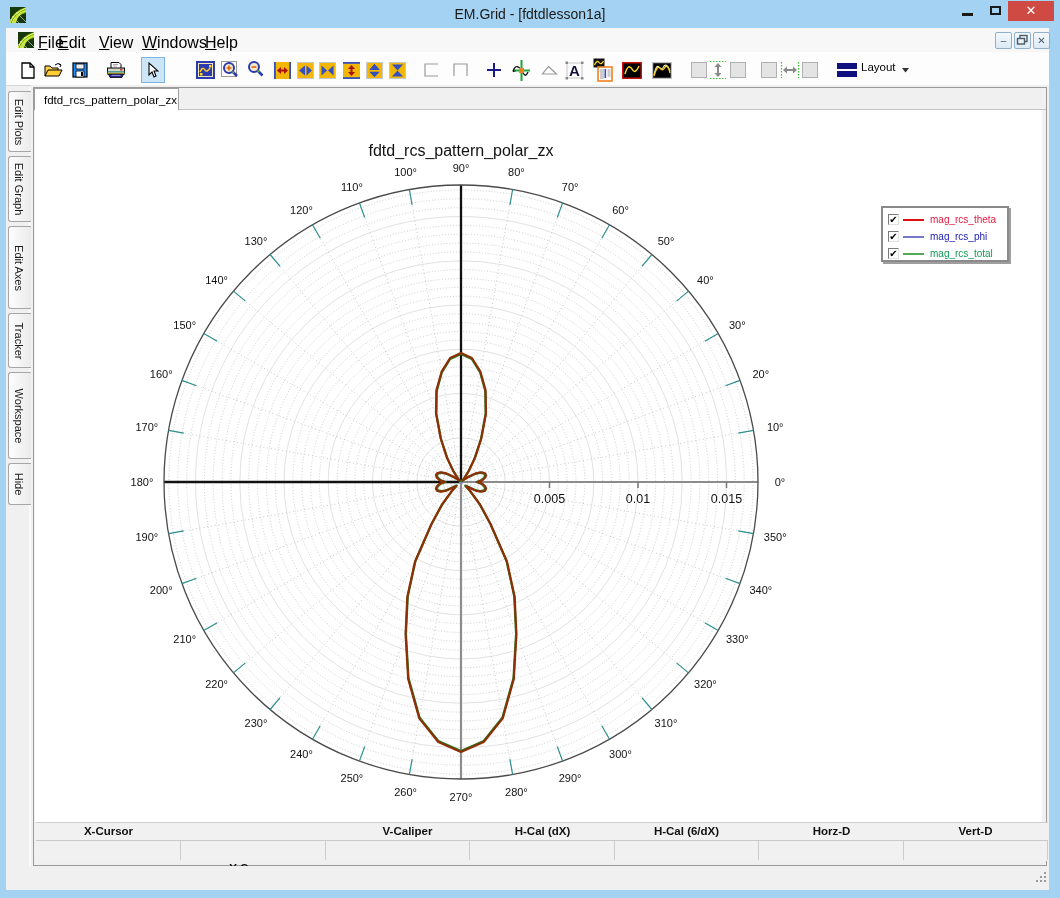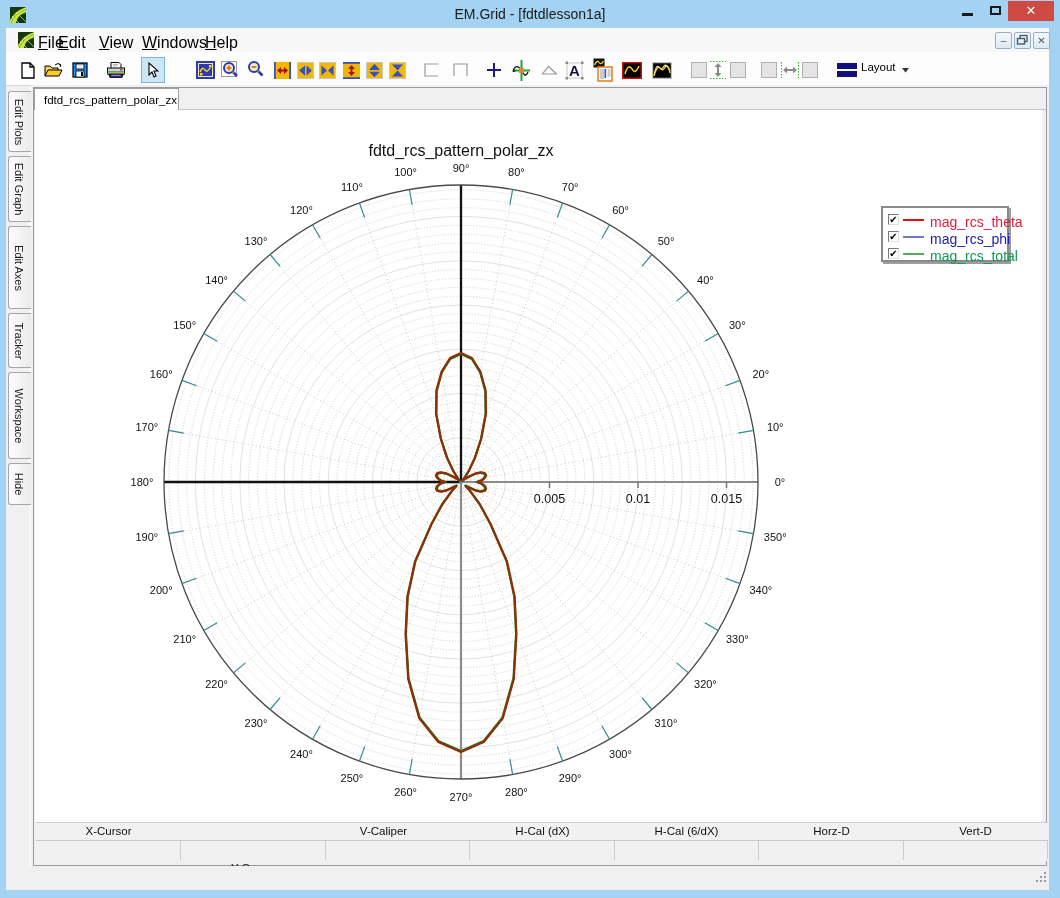--- a/index.html
+++ b/index.html
@@ -18,23 +18,23 @@
 .vtab{position:absolute;left:8px;width:25px;background:linear-gradient(90deg,#fdfdfd,#e9e9e9);border:1px solid #a6a6a6;border-right:none;border-radius:3px 0 0 3px;color:#1a1a1a;font-size:11px}
 .vtab span{position:absolute;left:4px;top:50%;transform:translateY(-50%);writing-mode:vertical-rl;white-space:nowrap}
 #mdi{left:33px;top:87px;width:1014px;height:779px;border:1px solid #9a9a9a;outline:2px solid #f0f0f0;background:#f0f0f0;box-shadow:2px 2px 0 #9a9a9a}
 #tabbar{left:34px;top:88px;width:1012px;height:22px;background:#f0f0f0;border-bottom:1px solid #c4c4c4}
 #doctab{left:34px;top:88px;width:145px;height:22px;background:#fff;border:1px solid #a0a0a0;border-bottom:none;font-size:11.5px;color:#000;padding:4.5px 0 0 9px}
 #canvas{left:35px;top:110px;width:1007px;height:712px;background:#fff}
 #legend{left:881px;top:206px;width:128px;height:56px;background:#fff;border:2px solid #8a8a8a;box-shadow:2px 2px 0 #9e9e9e}
 .lrow{position:absolute;left:5px;height:12px}
 .cb{position:absolute;left:0;top:0;width:11px;height:11px;background:#fff;border-top:1.5px solid #7a7a7a;border-left:1.5px solid #7a7a7a;border-right:1.5px solid #e0e0e0;border-bottom:1.5px solid #e0e0e0;font-size:10px;line-height:9px;text-align:center;color:#000}
 .lline{position:absolute;left:15px;top:5px;width:21px;height:2px}
-.ltxt{position:absolute;left:42px;top:0;font-size:14px}
+.ltxt{position:absolute;left:42px;top:0;font-size:10px}
 #ctable{left:36px;top:822px;width:1012px;height:39px;background:#f1f1f1;border-top:1px solid #cfcfcf}
-.chead{position:absolute;height:15px;font-weight:normal;font-size:11.5px;color:#111;text-align:center}
+.chead{position:absolute;height:15px;font-weight:bold;font-size:11.5px;color:#111;text-align:center}
 #cheadline{left:36px;top:840px;width:1012px;height:1px;background:#c9c9c9}
 .ccell{position:absolute;top:841px;height:19px;border-right:1px solid #cccccc}
 #status{left:6px;top:866px;width:1043px;height:24px;background:#f0f0f0}
 .grip{position:absolute;width:2px;height:2px;background:#9a9a9a}
 svg text{font-family:"Liberation Sans",sans-serif}
 </style></head>
 <body>
 <div class="abs" id="titletext">EM.Grid - [fdtdlesson1a]</div>
 <svg class="abs" id="logo1" viewBox="0 0 16 16">
     <rect width="16" height="16" fill="#16380c"></rect>
@@ -421,21 +421,21 @@
     </div>
     <div class="lrow" style="top:40px">
       <span class="cb">✔</span>
       <span class="lline" style="background:#55aa55"></span>
       <span class="ltxt" style="color:#0f9a55">mag_rcs_total</span>
     </div>
   </div>
 <div class="abs" id="ctable"></div>
 <div class="chead" style="left:36px;top:825px;width:145px">X-Cursor</div>
 <div class="chead" style="left:181px;top:862px;width:145px">Y-Cursor</div>
-<div class="chead" style="left:311px;top:825px;width:145px">V-Caliper</div>
+<div class="chead" style="left:335px;top:825px;width:145px">V-Caliper</div>
 <div class="chead" style="left:470px;top:825px;width:145px">H-Cal (dX)</div>
 <div class="chead" style="left:614px;top:825px;width:145px">H-Cal (6/dX)</div>
 <div class="chead" style="left:759px;top:825px;width:145px">Horz-D</div>
 <div class="chead" style="left:903px;top:825px;width:145px">Vert-D</div>
 <div class="abs" id="cheadline"></div>
 <div class="ccell" style="left:36px;width:145px"></div>
 <div class="ccell" style="left:181px;width:145px"></div>
 <div class="ccell" style="left:325px;width:145px"></div>
 <div class="ccell" style="left:470px;width:145px"></div>
 <div class="ccell" style="left:614px;width:145px"></div>

